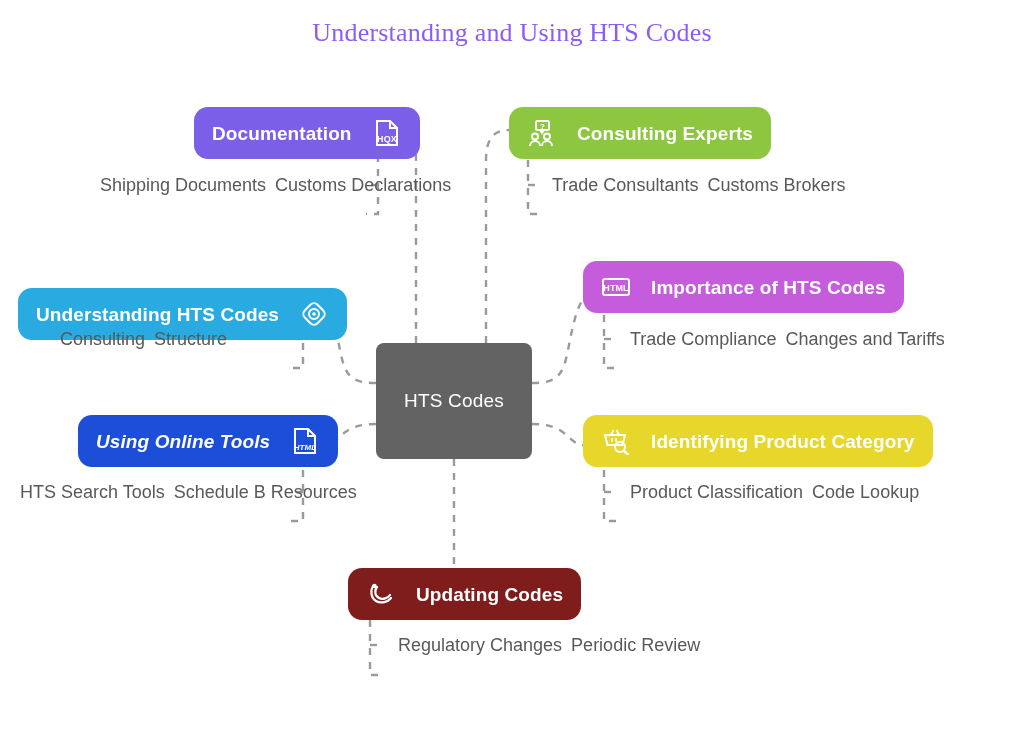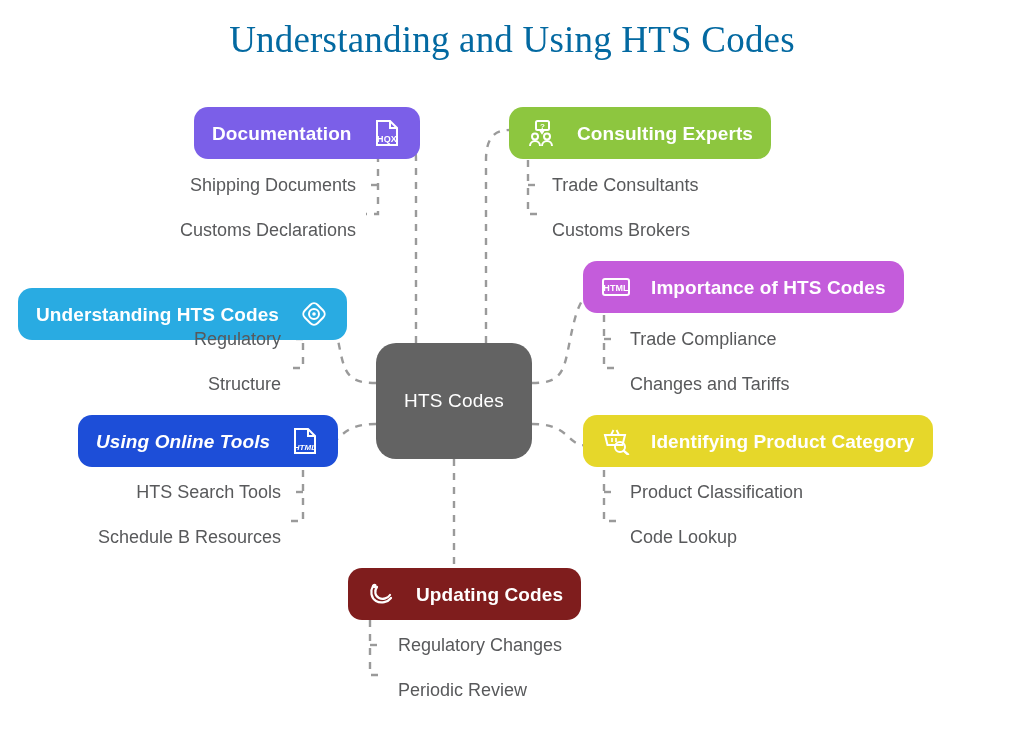--- a/index.html
+++ b/index.html
@@ -14,23 +14,23 @@
     position: relative;
     width: 1024px; height: 732px;
     background: #ffffff;
   }
   #title {
     position: absolute;
     left: 0; top: 18px;
     width: 1024px;
     text-align: center;
     font-family: "Liberation Serif", serif;
-    font-size: 37px;
+    font-size: 26px;
     font-weight: 400;
-    color: #0369a1;
+    color: #8b5cf6;
     letter-spacing: 0.2px;
   }
   svg#links {
     position: absolute;
     left: 0; top: 0;
     width: 1024px; height: 732px;
     pointer-events: none;
   }
   .node {
     position: absolute;
@@ -50,35 +50,35 @@
   .node .nicon {
     width: 30px; height: 30px;
     display: flex; align-items: center; justify-content: center;
     flex: 0 0 auto;
   }
   .node .nicon svg { display: block; }
   #center-node {
     position: absolute;
     left: 376px; top: 343px;
     width: 156px; height: 116px;
-    border-radius: 20px;
+    border-radius: 8px;
     background: #636363;
     color: #ffffff;
     display: flex;
     align-items: center;
     justify-content: center;
     font-size: 19px;
     font-weight: 400;
     letter-spacing: 0.2px;
   }
   .subgroup {
     position: absolute;
     display: flex;
-    flex-direction: column;
-    gap: 22px;
+    flex-direction: row;
+    gap: 9px;
     font-size: 18px;
     color: #58595b;
   }
   .subgroup.right { align-items: flex-start; }
   .subgroup.left  { align-items: flex-end; }
   .subitem { white-space: nowrap; line-height: 1.25; }
 </style>
 </head>
 <body>
 
@@ -164,21 +164,21 @@
     <span class="nlabel">Understanding HTS Codes</span>
     <span class="nicon">
       <svg width="28" height="28" viewBox="0 0 28 28">
         <rect x="5" y="5" width="18" height="18" rx="5" transform="rotate(45 14 14)" fill="none" stroke="#fff" stroke-width="2"></rect>
         <circle cx="14" cy="14" r="5" fill="none" stroke="#fff" stroke-width="2"></circle>
         <circle cx="14" cy="14" r="1.8" fill="#fff"></circle>
       </svg>
     </span>
   </div>
   <div class="subgroup left" style="left:60px; top:328px; width:221px;">
-    <span class="subitem">Regulatory</span>
+    <span class="subitem">Consulting</span>
     <span class="subitem">Structure</span>
   </div>
 
   <div class="node" id="node-importance-of-hts-codes" style="left: 583px; top: 261px; background: rgb(196, 92, 219);">
     <span class="nicon">
       <svg width="30" height="22" viewBox="0 0 30 22">
         <rect x="2" y="3" width="26" height="16" rx="2" fill="none" stroke="#fff" stroke-width="2"></rect>
         <text x="15" y="15" font-family="Liberation Sans, sans-serif" font-size="9" font-weight="bold" fill="#fff" text-anchor="middle">HTML</text>
       </svg>
     </span>

